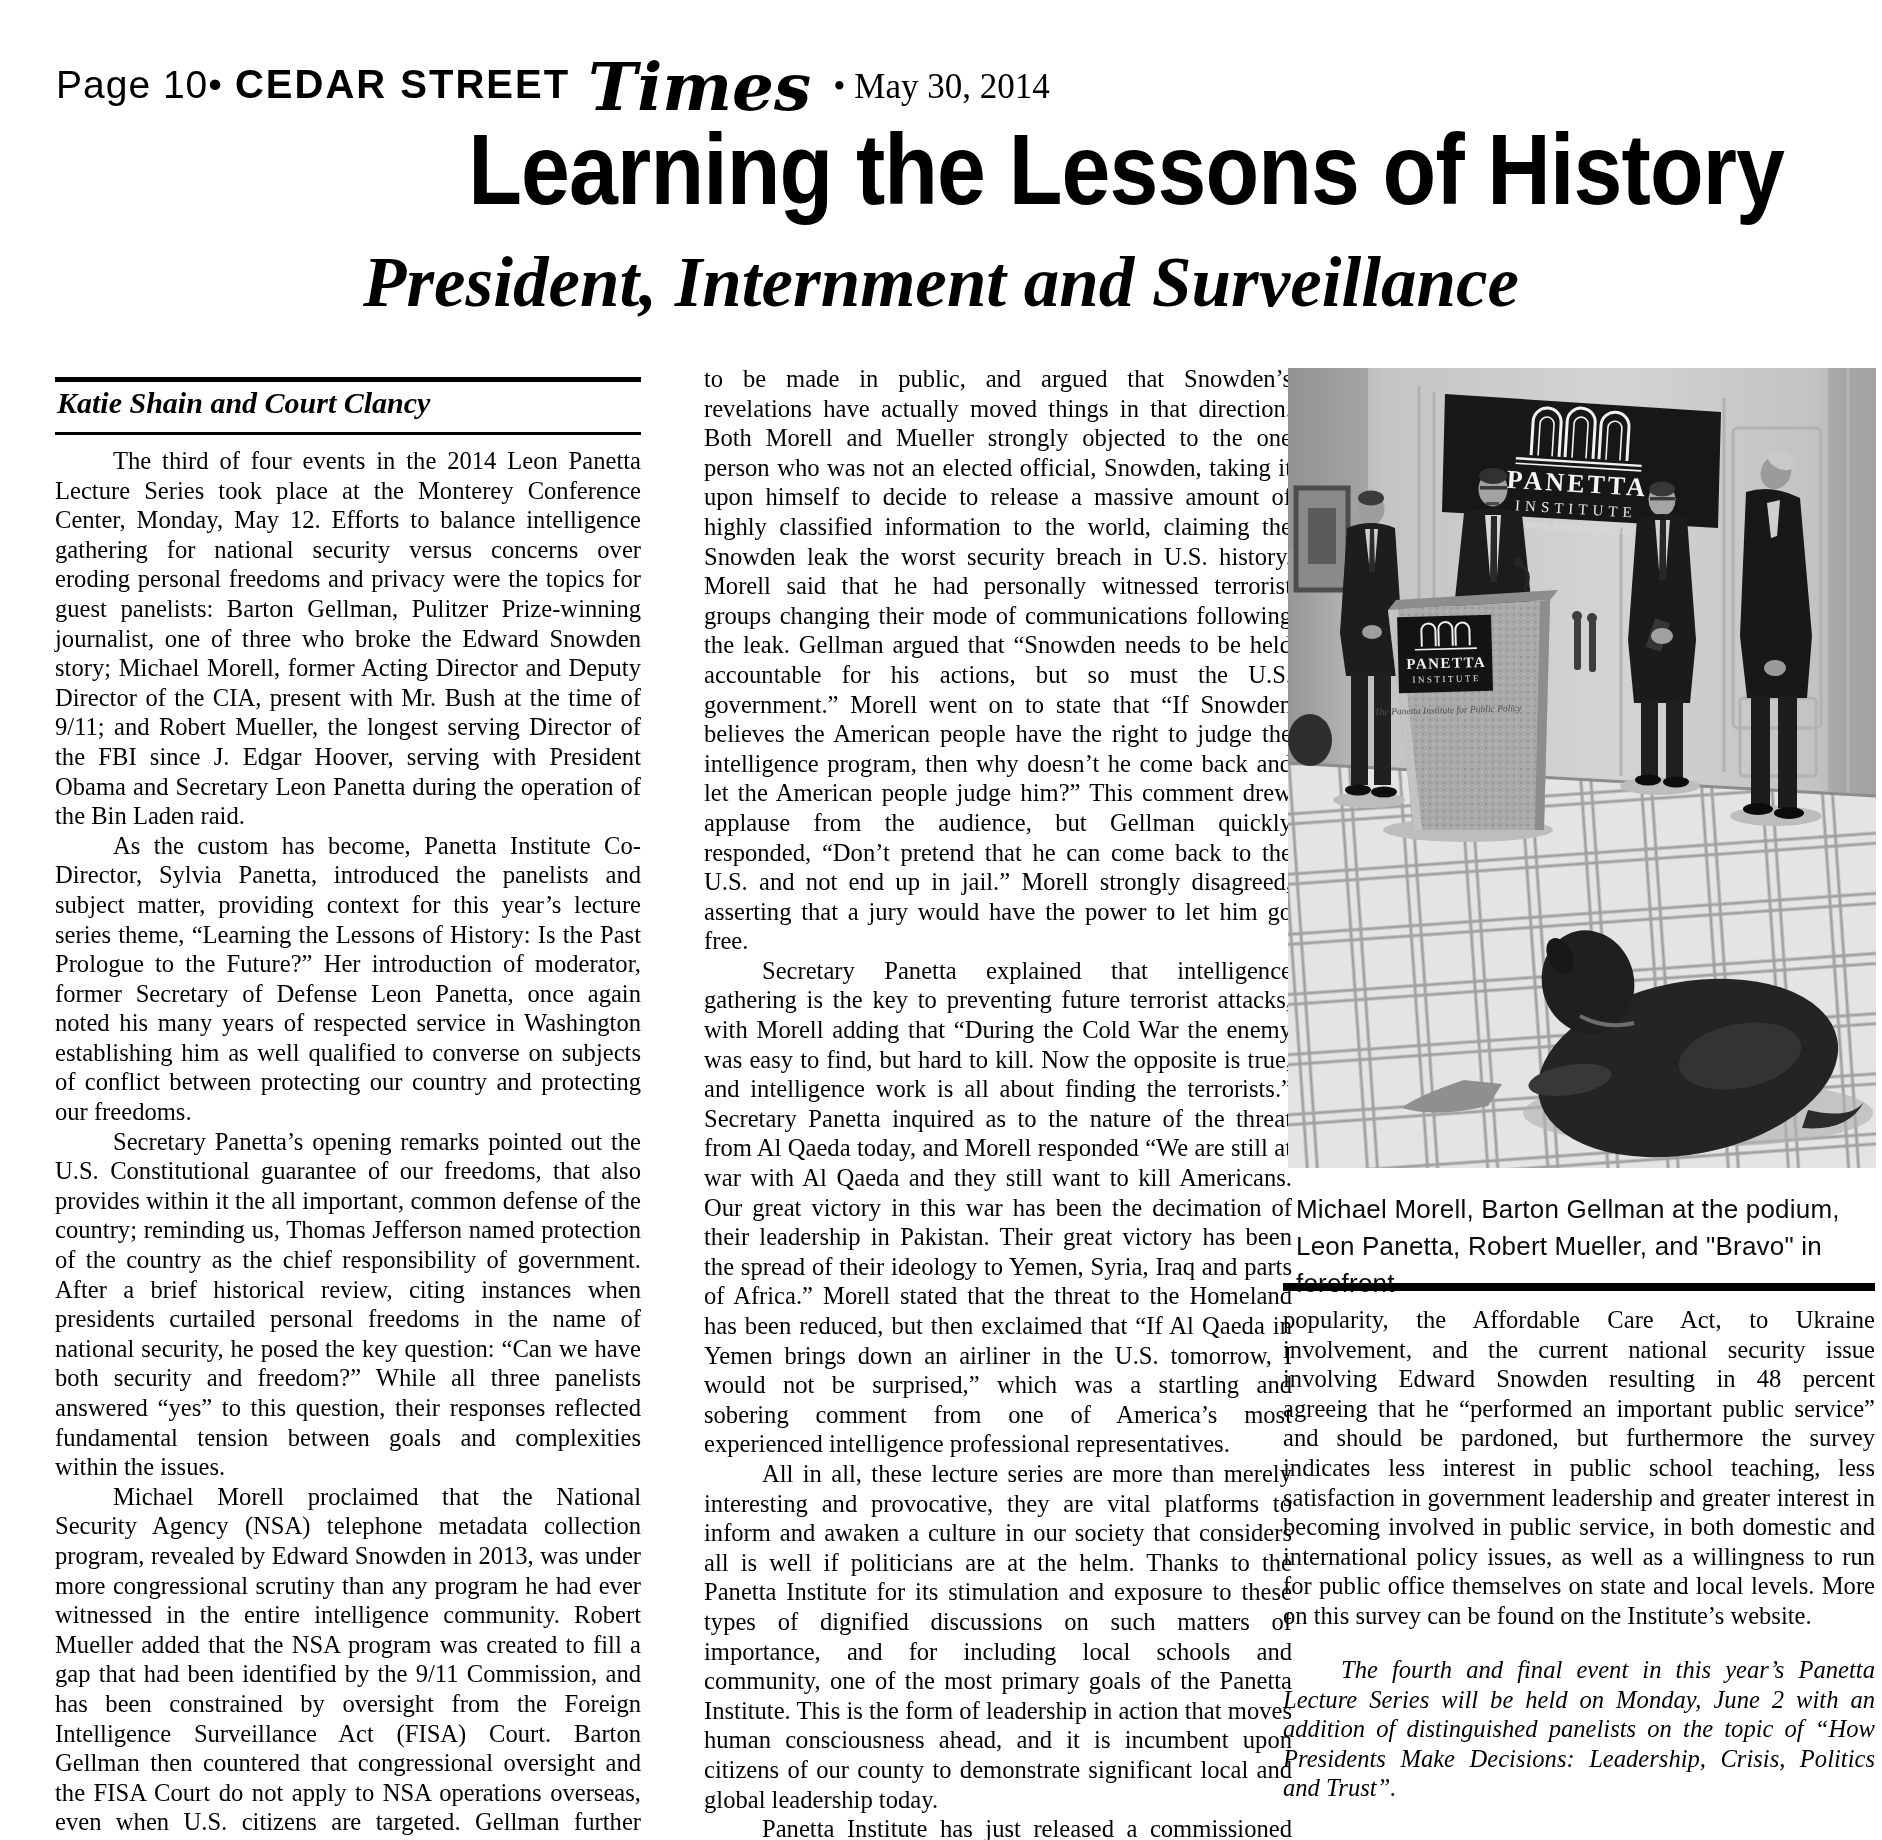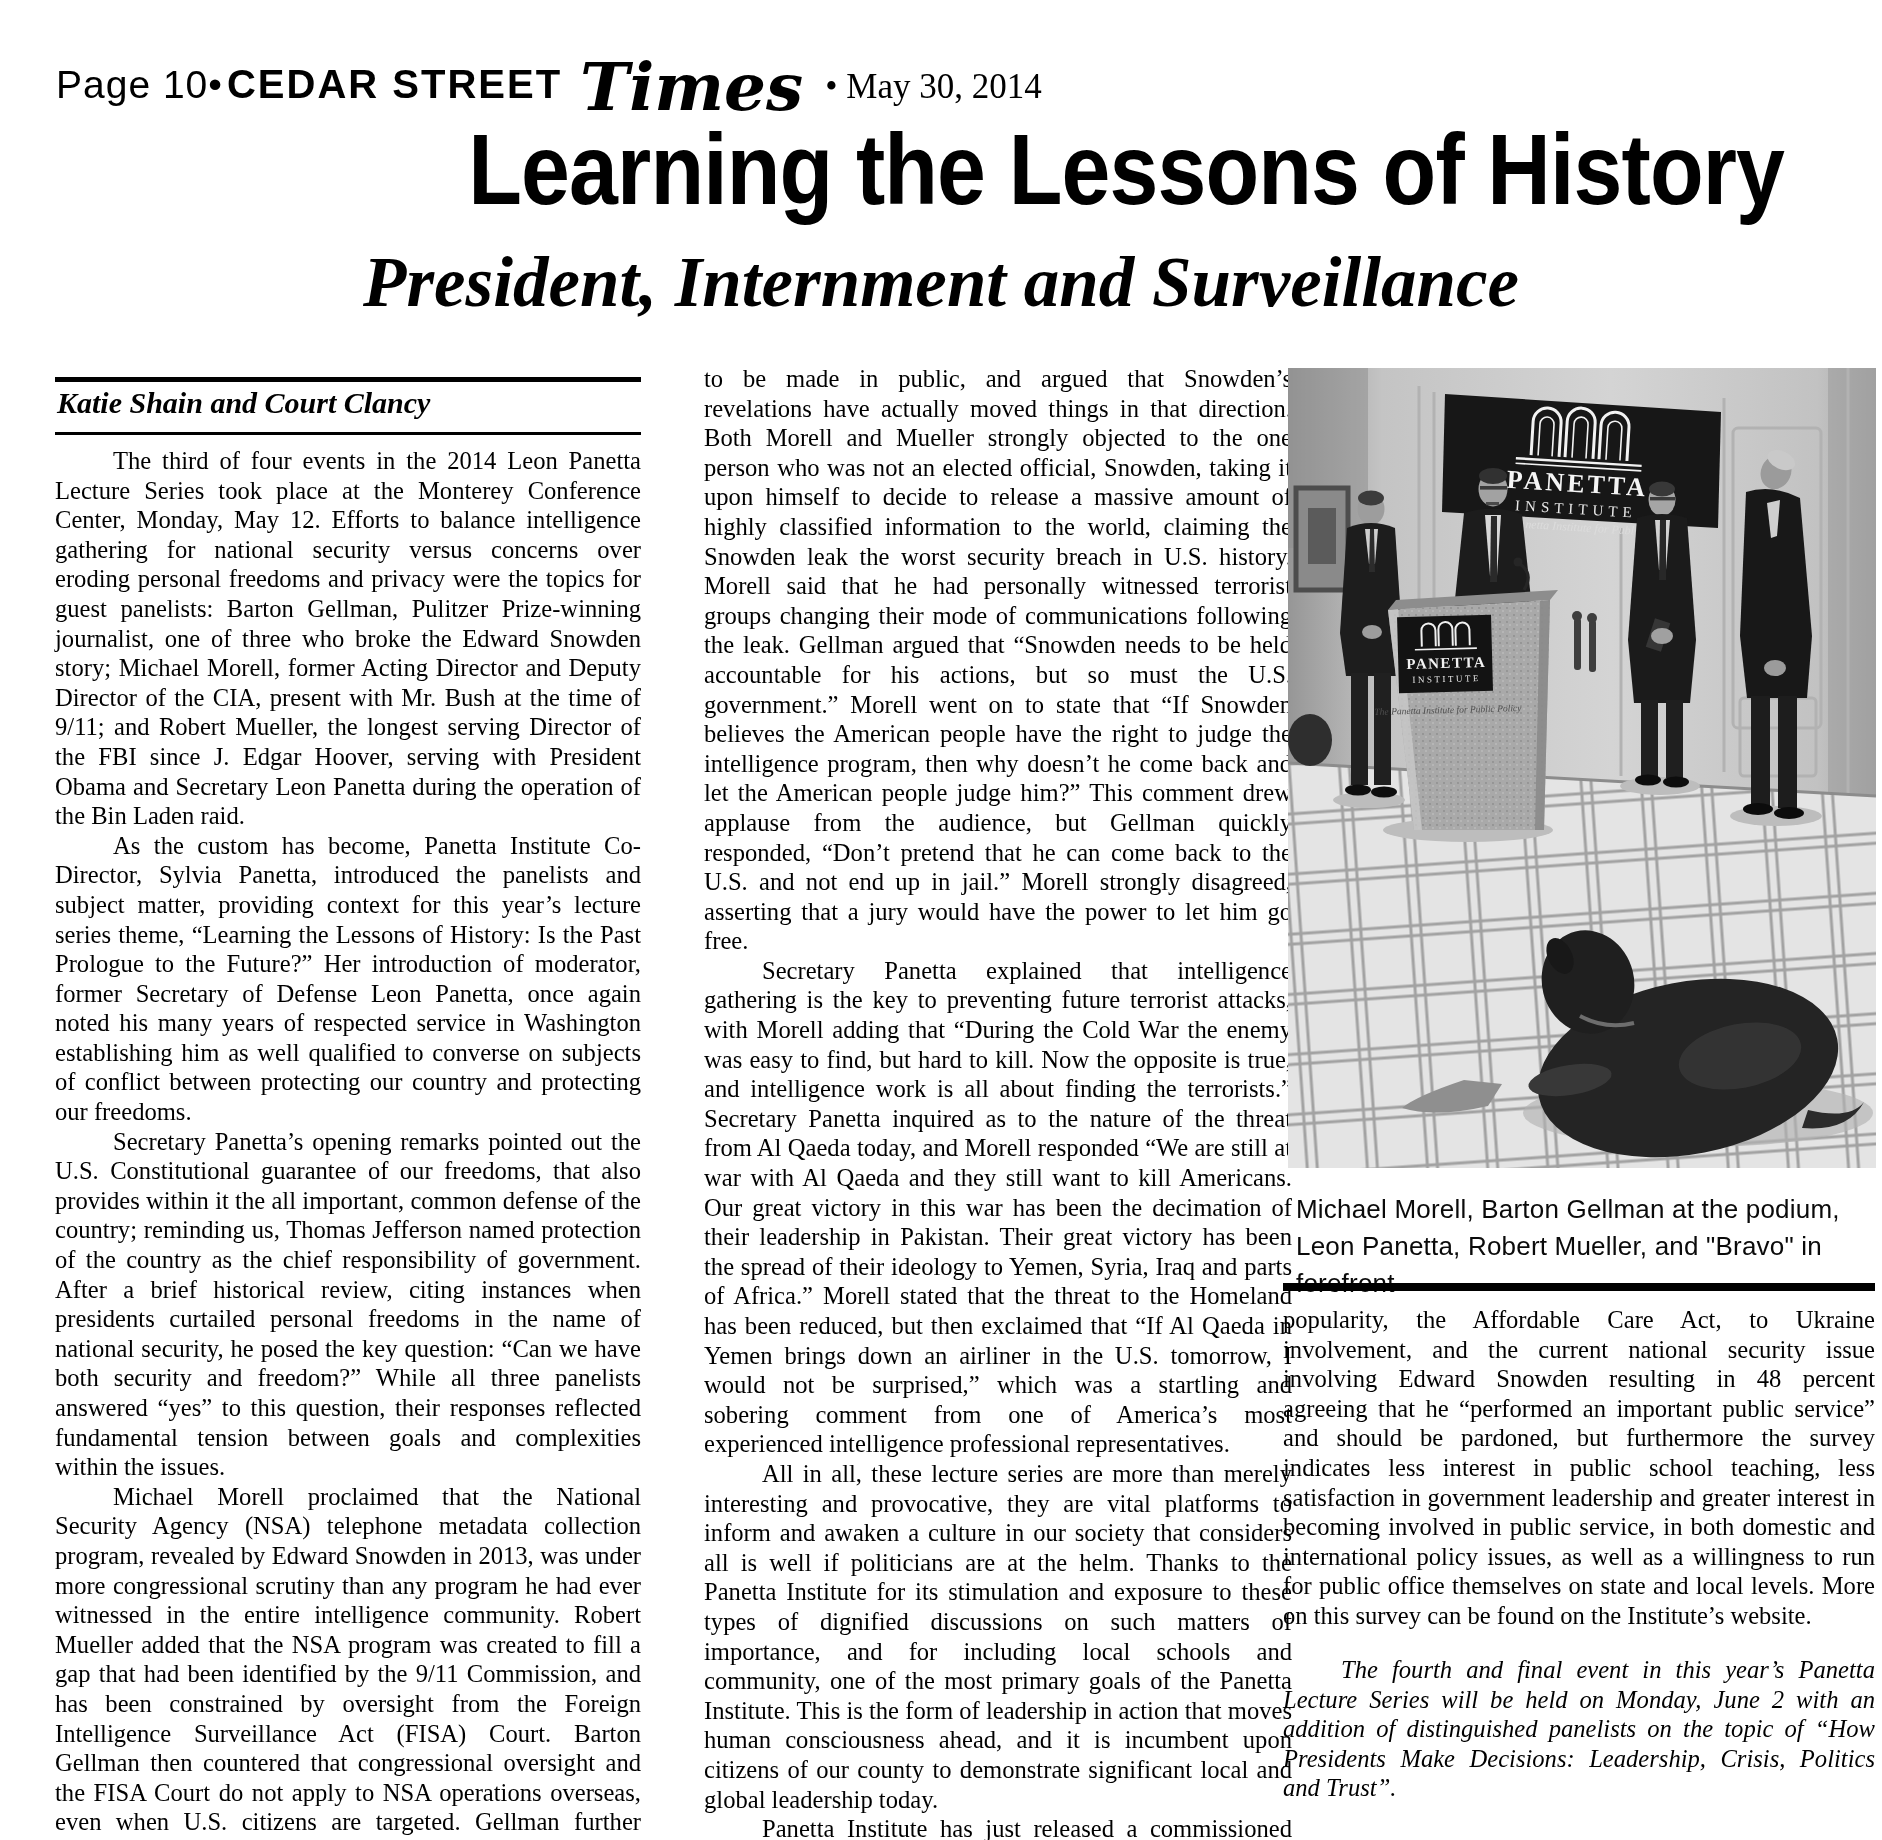--- a/index.html
+++ b/index.html
@@ -5,21 +5,21 @@
   * { margin:0; padding:0; box-sizing:border-box; }
   html,body { background:#ffffff; }
   body {
     width:1882px; height:1840px; position:relative;
     font-family:"Liberation Serif", serif; color:#000;
     overflow:hidden;
   }
   
   .masthead { position:absolute; left:56px; top:36px; width:1000px; height:80px; white-space:nowrap; }
   .mh-page   { font-family:"Liberation Sans",sans-serif; font-size:39px; letter-spacing:1px; }
-  .mh-paper  { font-family:"Liberation Sans",sans-serif; font-weight:bold; font-size:40px; letter-spacing:2px; }
+  .mh-paper  { font-family:"Liberation Sans",sans-serif; font-weight:bold; font-size:40px; letter-spacing:2px; margin-left:8px; }
   .mh-script { font-family:"DejaVu Serif",serif; font-style:italic; font-weight:bold; font-size:66px; margin-left:14px; position:relative; top:12px; }
   .mh-date   { font-size:35px; margin-left:18px; }
   
   .headline { position:absolute; left:0; top:112px; width:100%; text-align:right;
     font-family:"Liberation Sans",sans-serif; font-weight:bold; }
   .headline span { display:inline-block; font-size:101px; letter-spacing:-1px; transform:scaleX(0.87); transform-origin:center; white-space:nowrap; }
   .subheadline { position:absolute; left:0; top:242px; width:100%; text-align:center;
     font-family:"Liberation Serif",serif; font-style:italic; font-size:71px; }
   
   .col { position:absolute; top:0; height:1840px; }

